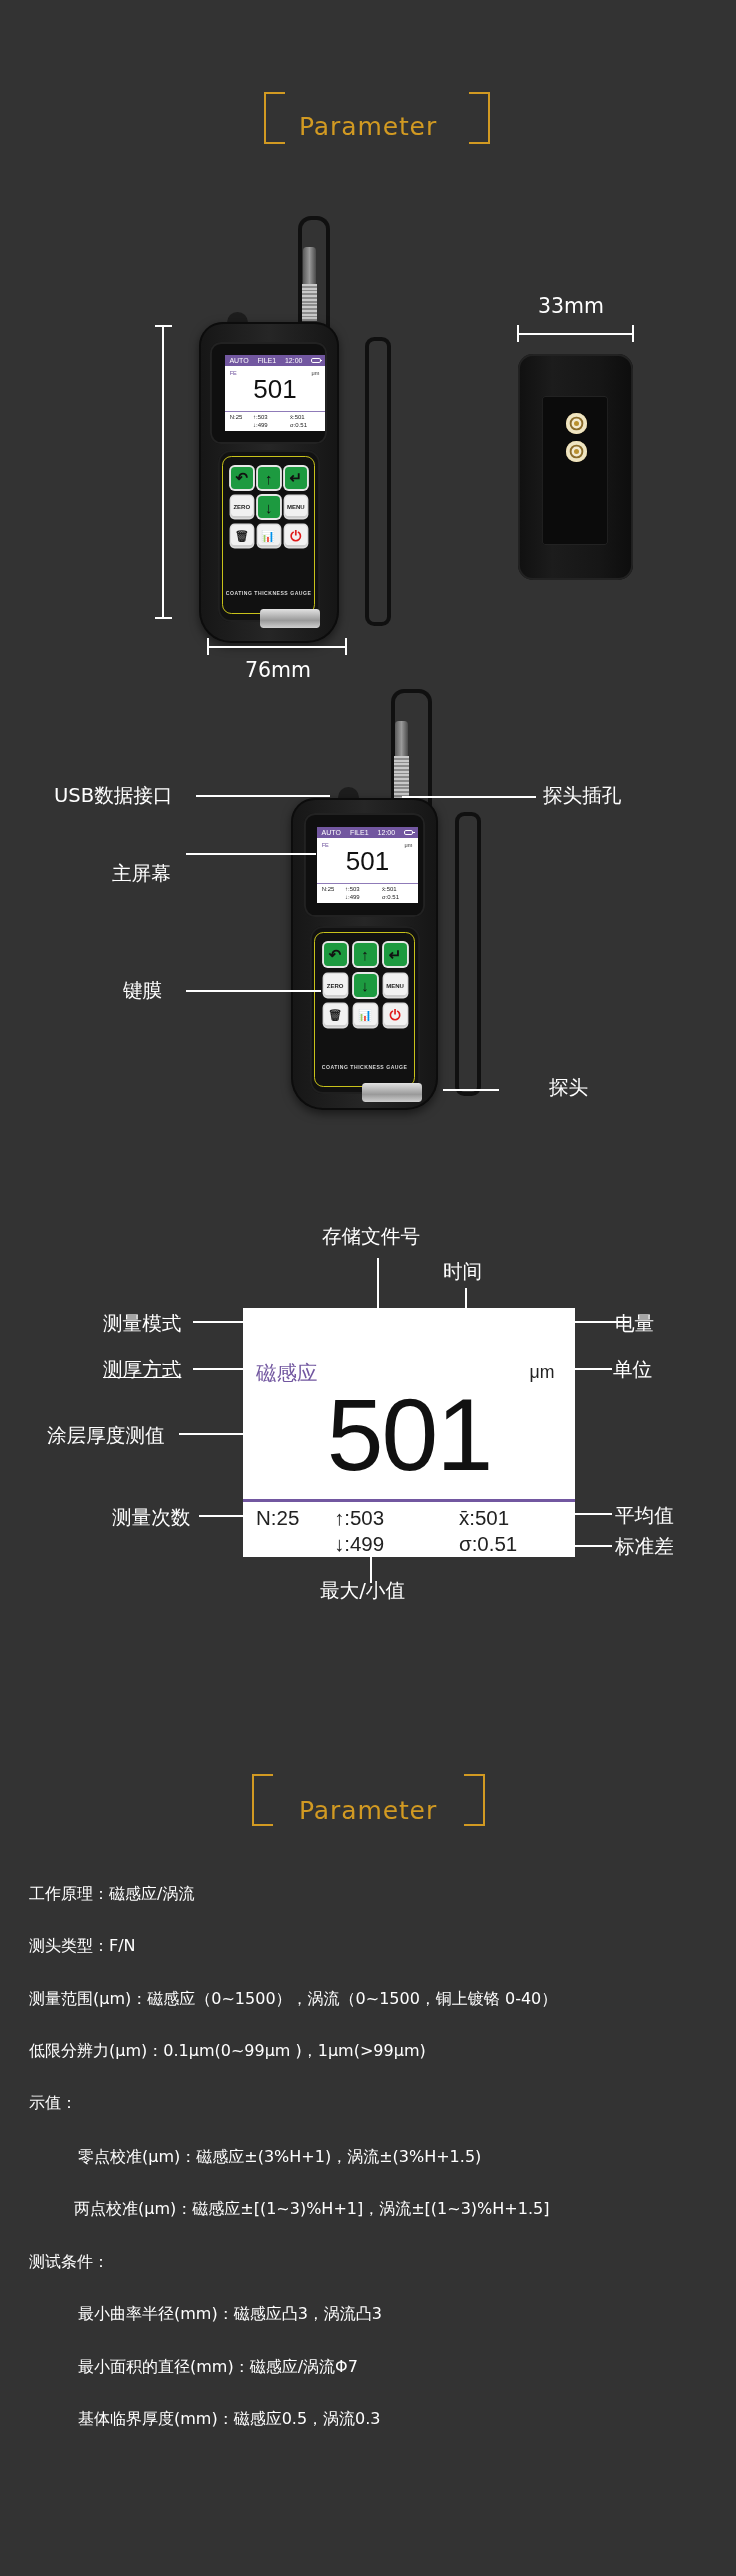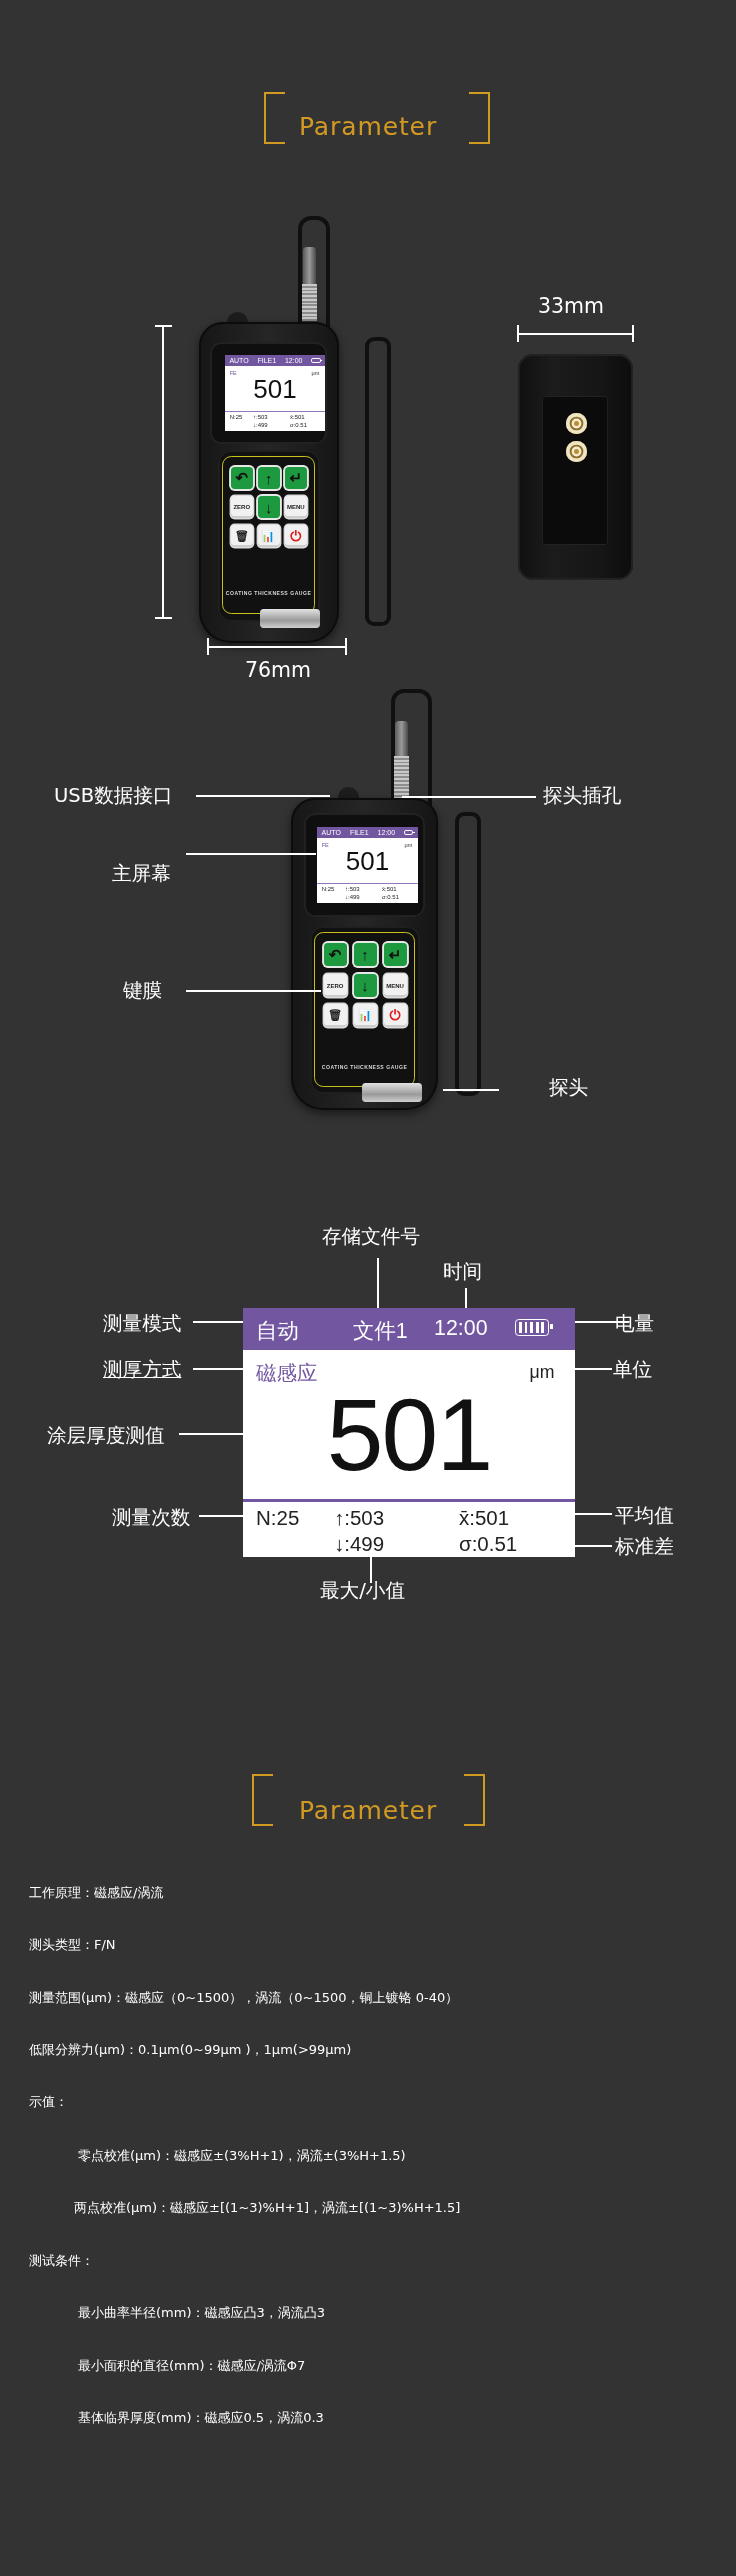--- a/index.html
+++ b/index.html
@@ -102,21 +102,21 @@
   .big-screen .battery .cells { position: absolute; left: 2.8px; top: 1.9px; right: 2.8px; bottom: 1.9px;
     background: repeating-linear-gradient(90deg,#fff 0 2.8px,transparent 2.8px 5.6px); }
   .big-screen .battery::after { content:""; position:absolute; right:-4.7px; top:3.7px; width:2.8px; height:5.6px; background:#fff; }
   .big-screen .mode { position: absolute; left: 13px; top: 51px; color: #7257a0; font-size: 20.5px; }
   .big-screen .unit { position: absolute; right: 20.5px; top: 54px; color: #222; font-size: 17.7px; }
   .big-screen .reading { position: absolute; left: 0; width: 332px; top: 76px; text-align: center; font-size: 102px; line-height: 102px; color: #111; letter-spacing: -1.9px; }
   .big-screen .sep { position: absolute; left: 0; top: 191px; width: 332px; height: 2.8px; background: #7257a0; }
   .big-screen .stat { position: absolute; color: #222; font-size: 20.5px; white-space: nowrap; }
 
   
-  .spec { position: absolute; color: #fff; font-size: 13px; white-space: nowrap; }
+  .spec { position: absolute; color: #fff; font-size: 16px; white-space: nowrap; }
 </style>
 </head>
 <body>
 
 <div class="sec-title" style="top:58px;">
   <div class="bracket l" style="left:264px; top:34px;"></div>
   <div class="bracket r" style="left:469px; top:34px;"></div>
   <div class="en" style="top:54px;">Parameter</div>
 </div>
 
@@ -270,28 +270,20 @@
   <div class="callout-line" style="left:575px; top:1513px; width:37px;"></div>
   <div class="callout-text" style="left:615px; top:1502px;">平均值</div>
 
   <div class="callout-line" style="left:575px; top:1545px; width:37px;"></div>
   <div class="callout-text" style="left:615px; top:1533px;">标准差</div>
 
   <div class="callout-vline" style="left:370px; top:1557px; height:26px;"></div>
   <div class="callout-text" style="left:320px; top:1577px;">最大/小值</div>
 
   <div class="big-screen">
-    <div class="bar">
-      <span style="left:13px;">自动</span>
-      <span style="left:110px;">文件1</span>
-      <span style="left:191px;">12:00</span>
-      <div class="battery">
-          <div class="cells"></div>
-        </div>
-    </div>
     <span class="mode">磁感应</span>
     <span class="unit">μm</span>
     <div class="reading">501</div>
     <div class="sep"></div>
     <span class="stat" style="left:13px; top:198px;">N:25</span>
     <span class="stat" style="left:91px; top:198px;">↑:503</span>
     <span class="stat" style="left:91px; top:224px;">↓:499</span>
     <span class="stat" style="left:216px; top:198px;">x̄:501</span>
     <span class="stat" style="left:216px; top:224px;">σ:0.51</span>
   </div>

